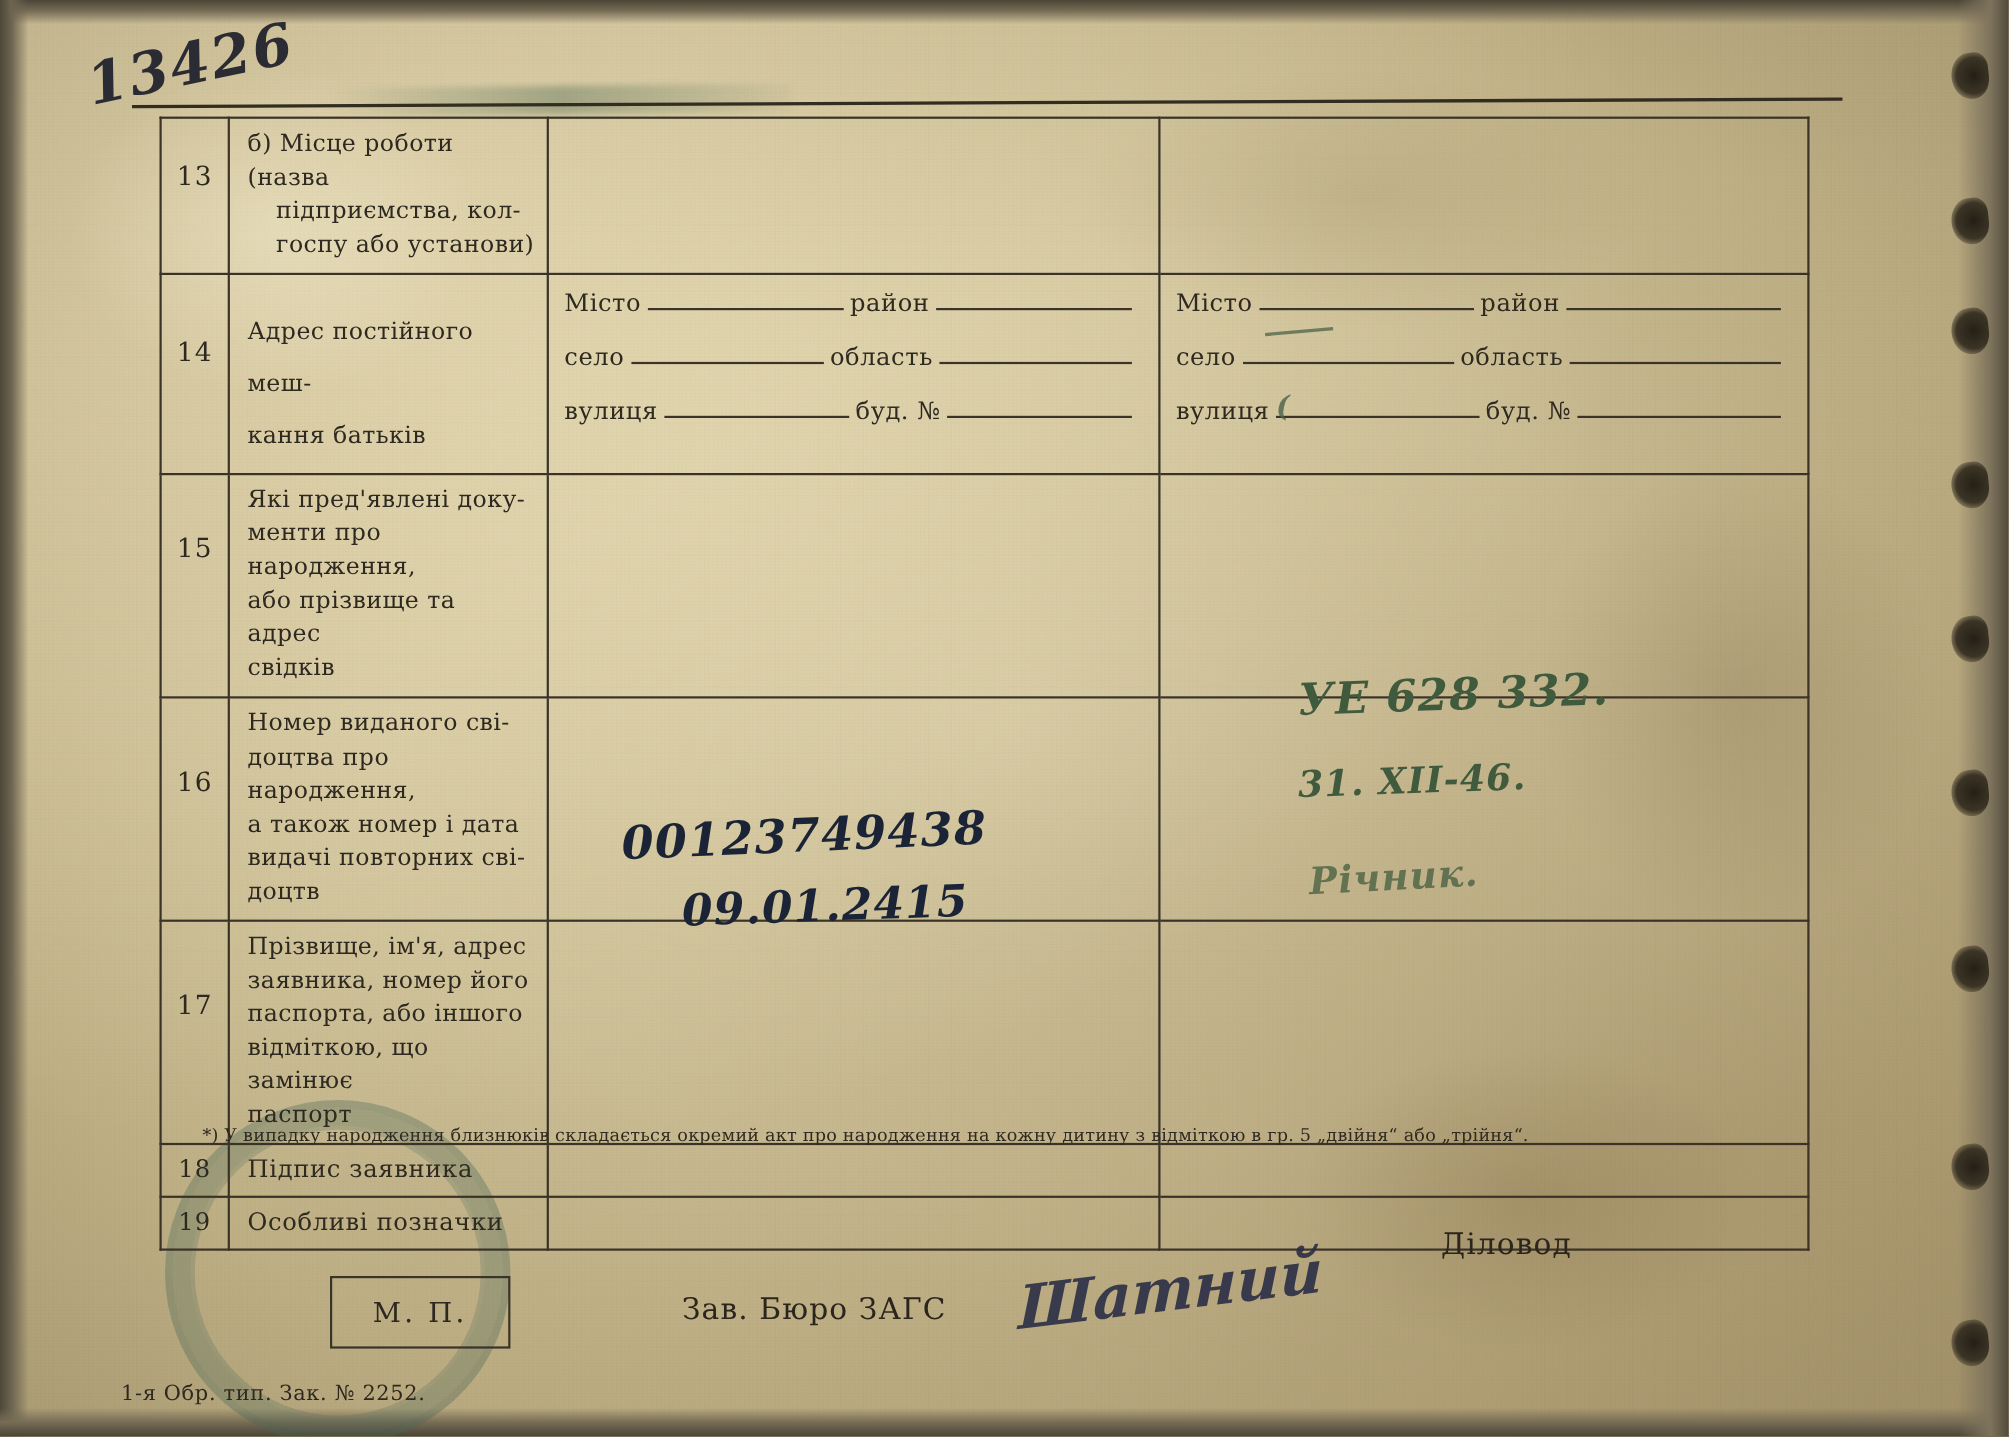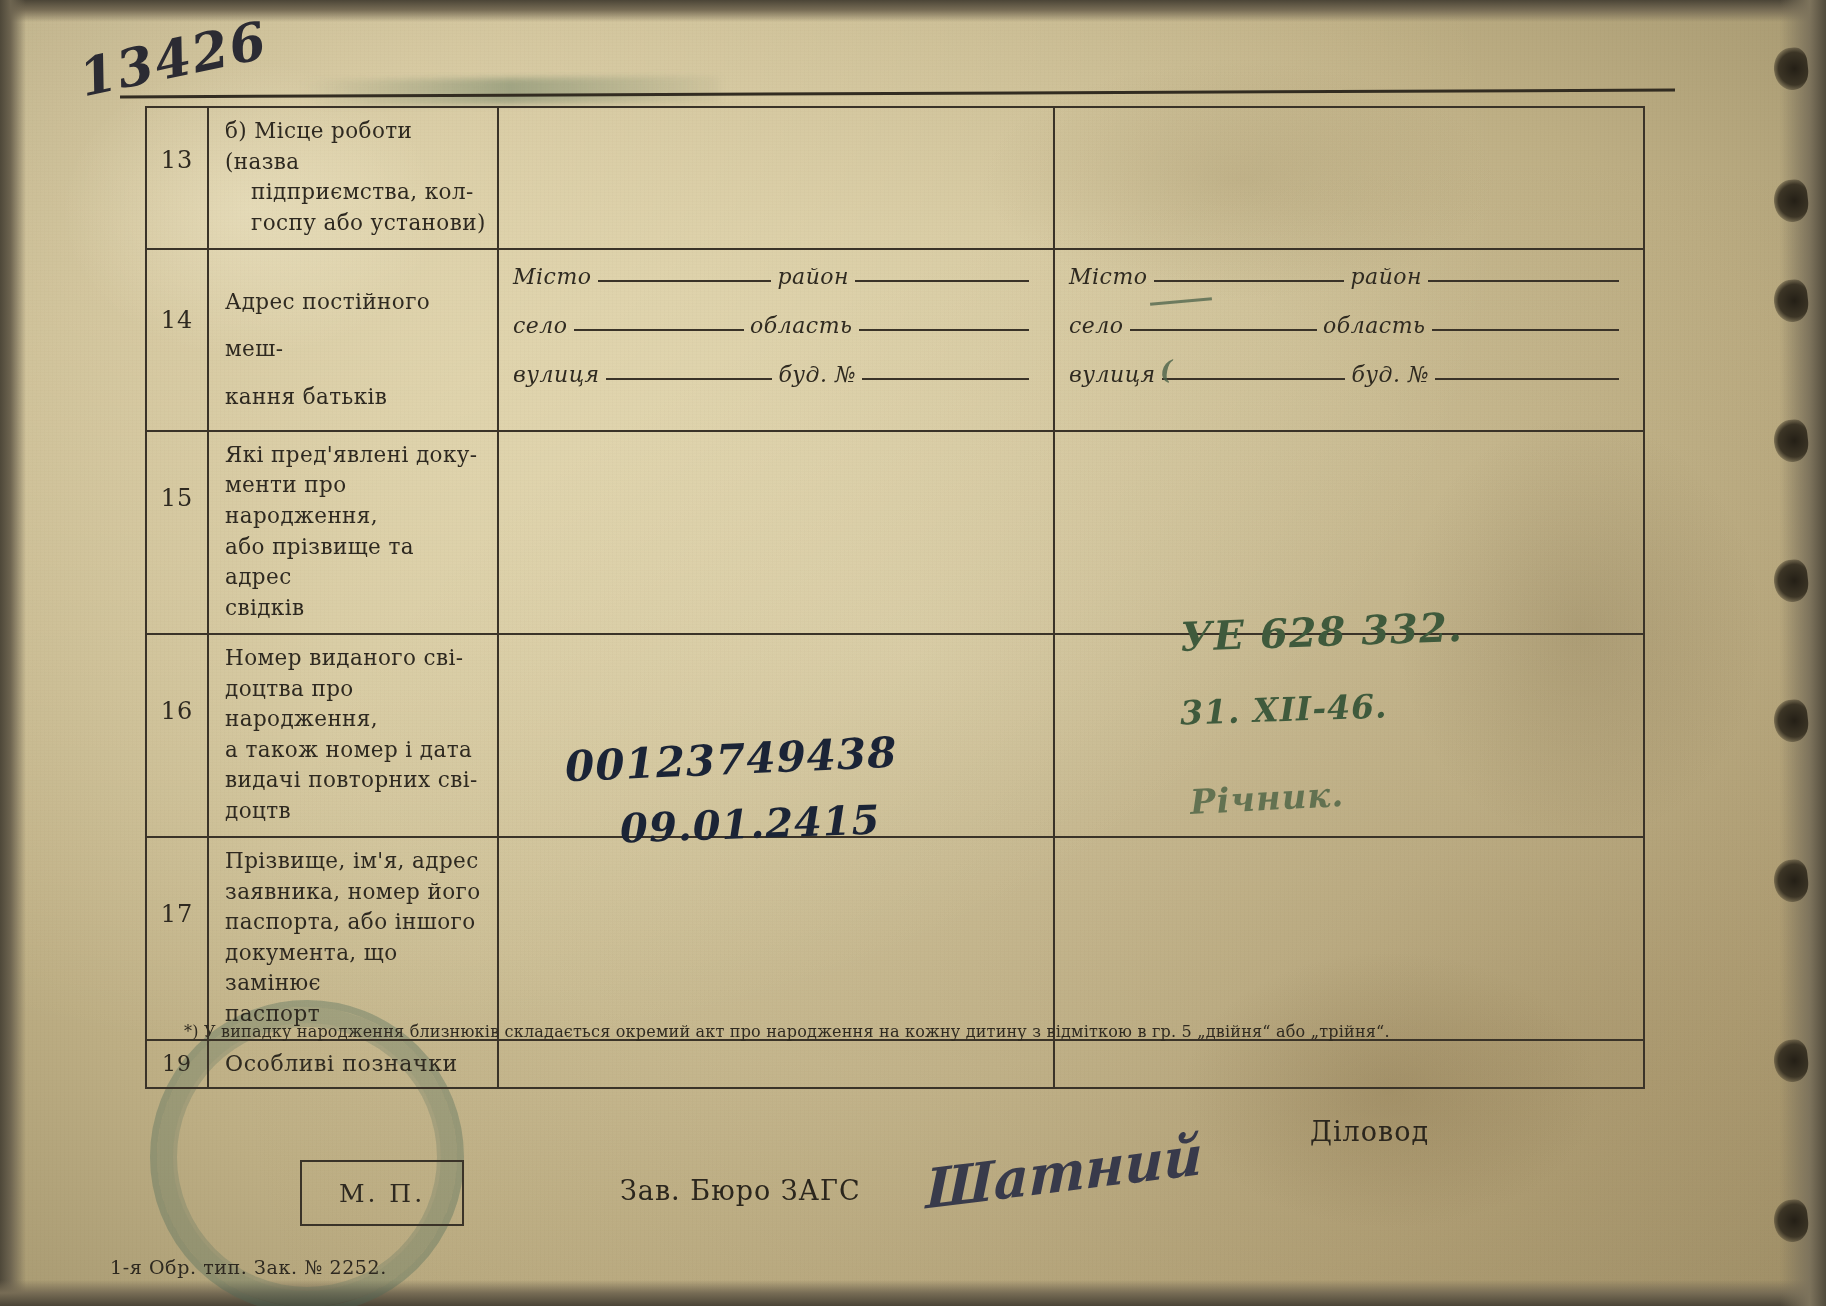--- a/index.html
+++ b/index.html
@@ -120,21 +120,20 @@
   .labeltxt .ind { display: block; padding-left: 26px; }
   .cellpad { padding: 10px 14px; }
 
   
   .addrblock { padding: 14px 18px 10px 14px; font-size: 22px; letter-spacing: .5px; }
   .addrline {
     display: flex;
     align-items: flex-end;
     margin-bottom: 24px;
     white-space: nowrap;
-    font-style: italic;
   }
   .addrline:last-child { margin-bottom: 6px; }
   .addrline .lbl { padding-right: 4px; }
   .dots {
     flex: 1 1 auto;
     border-bottom: 2px solid #3a3328;
     margin: 0 6px 7px 2px;
     min-width: 24px;
   }
 
@@ -476,32 +475,46 @@
 
         <tr>
           <td class="c-num">
             <div class="numtxt" style="padding-top:62px">17</div>
           </td>
           <td class="c-label">
             <div class="labeltxt">
               <span>Прізвище, ім'я, адрес</span><br>
               <span>заявника, номер його</span><br>
               <span>паспорта, або іншого</span><br>
-              <span>документа, що замінює</span><br>
+              <span>відміткою, що замінює</span><br>
               <span>паспорт</span>
             </div>
           </td>
           <td class="c-val1">
             <div class="cellpad" style="min-height:150px"></div>
           </td>
           <td class="c-val2">
             <div class="cellpad"></div>
           </td>
         </tr>
 
+        <tr>
+          <td class="c-num">
+            <div class="numtxt" style="padding-top:10px;font-size:22px">18</div>
+          </td>
+          <td class="c-label">
+            <div class="shortlabel">Підпис заявника</div>
+          </td>
+          <td class="c-val1">
+            <div class="cellpad" style="min-height:26px"></div>
+          </td>
+          <td class="c-val2">
+            <div class="cellpad"></div>
+          </td>
+        </tr>
 
         <tr>
           <td class="c-num">
             <div class="numtxt" style="padding-top:10px;font-size:22px">19</div>
           </td>
           <td class="c-label">
             <div class="shortlabel">Особливі позначки</div>
           </td>
           <td class="c-val1">
             <div class="cellpad" style="min-height:26px"></div>

